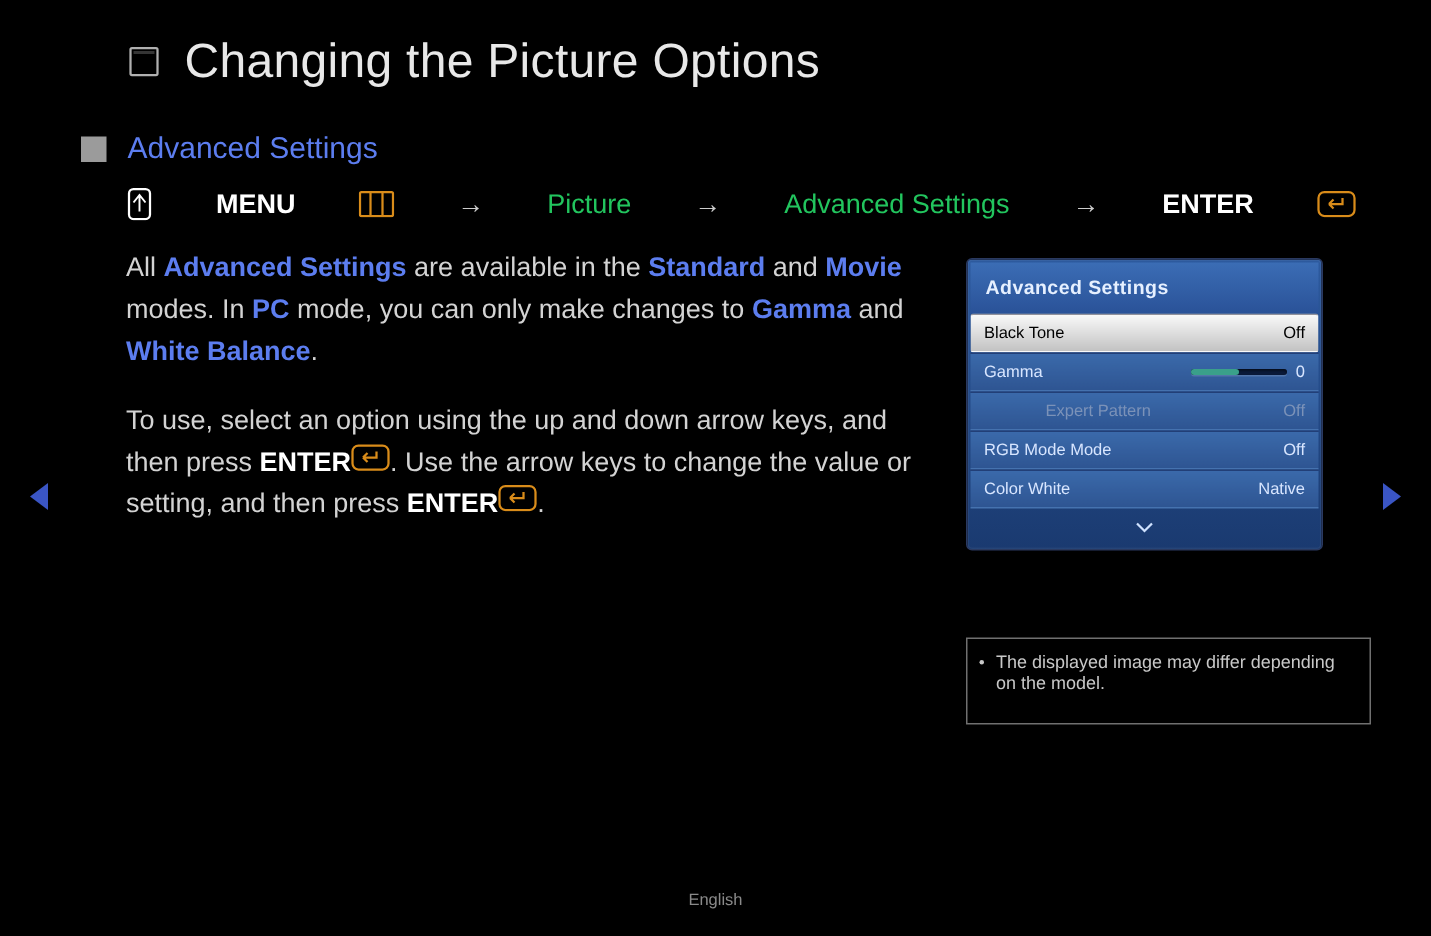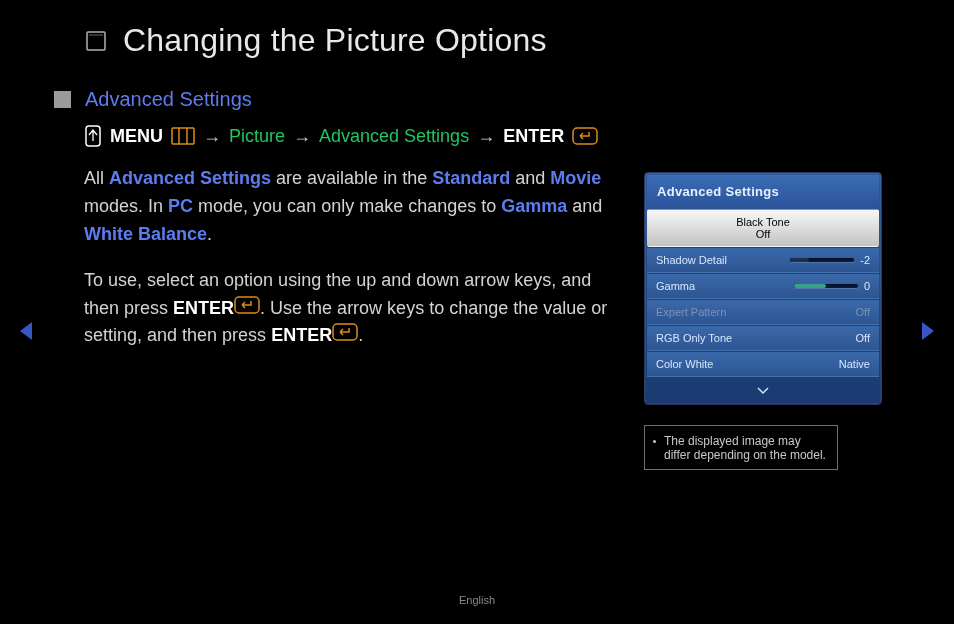--- a/index.html
+++ b/index.html
@@ -33,21 +33,21 @@
     background: #9b9b9b;
     flex-shrink: 0;
   }
   .section-title {
     color: #5c7def; font-size: 20px; font-weight: 400;
   }
   .breadcrumb {
     margin-left: 30px;
     display: flex; align-items: center; gap: 8px;
     font-size: 18px; font-weight: 400;
-    margin-bottom: 18px; flex-wrap: wrap;
+    margin-bottom: 18px; flex-wrap: wrap; justify-content: space-between;
   }
   .bc-bold { color: #fff; font-weight: 700; }
   .bc-link { color: #22c55e; }
   .bc-arrow { color: #ccc; }
   .remote-icon { display: inline-flex; }
   .menu-icon { display: inline-flex; }
   .enter-icon { display: inline-flex; }
   .body-text {
     margin-left: 30px;
     width: 530px;
@@ -86,29 +86,28 @@
     font-size: 11px;
     padding: 6px 9px;
     border-top: 1px solid rgba(0,0,40,0.25);
     border-bottom: 1px solid rgba(255,255,255,0.06);
   }
   .panel-row .label { color: #d8e6ff; }
   .panel-row .value { color: #d8e6ff; }
   .panel-row.selected {
     background: linear-gradient(180deg, #f8f8f8 0%, #c2c2c2 100%);
     border-radius: 2px;
-    flex-direction: column;
   }
   .panel-row.selected .label,
   .panel-row.selected .value { color: #000; }
   .panel-row.row-bg {
     background: linear-gradient(180deg, #3a69aa 0%, #2e5592 100%);
   }
   .panel-row.disabled .label,
-  .panel-row.disabled .value { color: #7b92b8; }
+  .panel-row.disabled .value { color: #7b92b8; margin-left: 41px; }
   .panel-row.slider-row .value-area {
     display: flex; align-items: center; gap: 6px;
   }
   .slider {
     width: 64px; height: 4px;
     background: #0a1a3a;
     border-radius: 2px;
     position: relative;
     box-shadow: 0 1px 0 rgba(255,255,255,0.15), inset 0 1px 2px rgba(0,0,0,0.6);
   }
@@ -119,23 +118,23 @@
   .panel-footer {
     text-align: center;
     padding: 4px 0 3px;
   }
   .panel-chevron {
     display: inline-flex;
   }
   .note-box {
     position: absolute;
     top: 425px; left: 644px;
-    width: 194px;
+    width: 270px;
     border: 1px solid #707070;
-    padding: 8px 10px 7px 8px;
+    padding: 8px 10px 20px 8px;
     font-size: 12px;
     color: #c8c8c8;
     display: flex; gap: 8px;
     align-items: flex-start;
   }
   .note-bullet {
     width: 3px; height: 3px; border-radius: 50%;
     background: #c8c8c8;
     margin-top: 6px;
     flex-shrink: 0;
@@ -228,43 +227,34 @@
 </div>
 
 <div class="panel">
   <div class="panel-header">Advanced Settings</div>
   <div id="panel-rows">
       <div class="panel-row selected">
         <span class="label">Black Tone</span>
         <span class="value">Off</span>
       </div>
       <div class="panel-row row-bg slider-row">
-        <span class="label">Shadow Detail</span>
-        <span class="value-area">
-          <span class="slider">
-            <span class="slider-fill" style="width: 30%; background: rgb(26, 49, 79);"></span>
-          </span>
-          <span class="value">-2</span>
-        </span>
-      </div>
-      <div class="panel-row row-bg slider-row">
         <span class="label">Gamma</span>
         <span class="value-area">
           <span class="slider">
             <span class="slider-fill" style="width: 50%; background: rgb(58, 160, 138);"></span>
           </span>
           <span class="value">0</span>
         </span>
       </div>
       <div class="panel-row row-bg disabled">
         <span class="label">Expert Pattern</span>
         <span class="value">Off</span>
       </div>
       <div class="panel-row row-bg">
-        <span class="label">RGB Only Tone</span>
+        <span class="label">RGB Mode Mode</span>
         <span class="value">Off</span>
       </div>
       <div class="panel-row row-bg">
         <span class="label">Color White</span>
         <span class="value">Native</span>
       </div>
     </div>
   <div class="panel-footer">
     <span class="panel-chevron">
       <svg width="14" height="8" viewBox="0 0 14 8">

